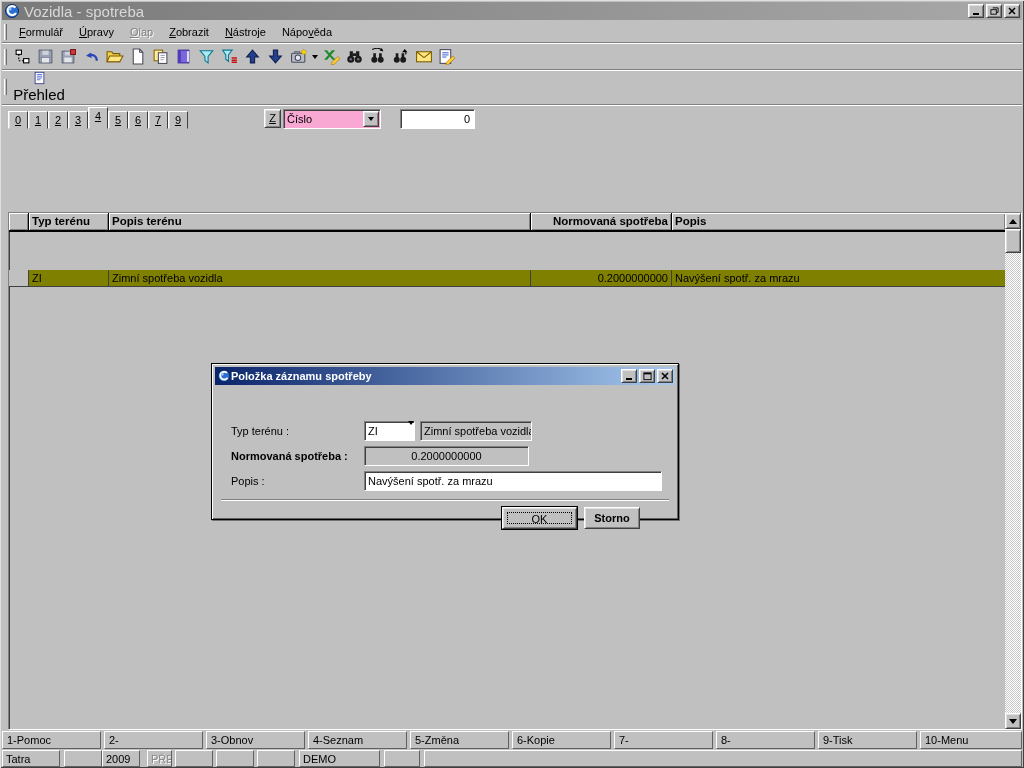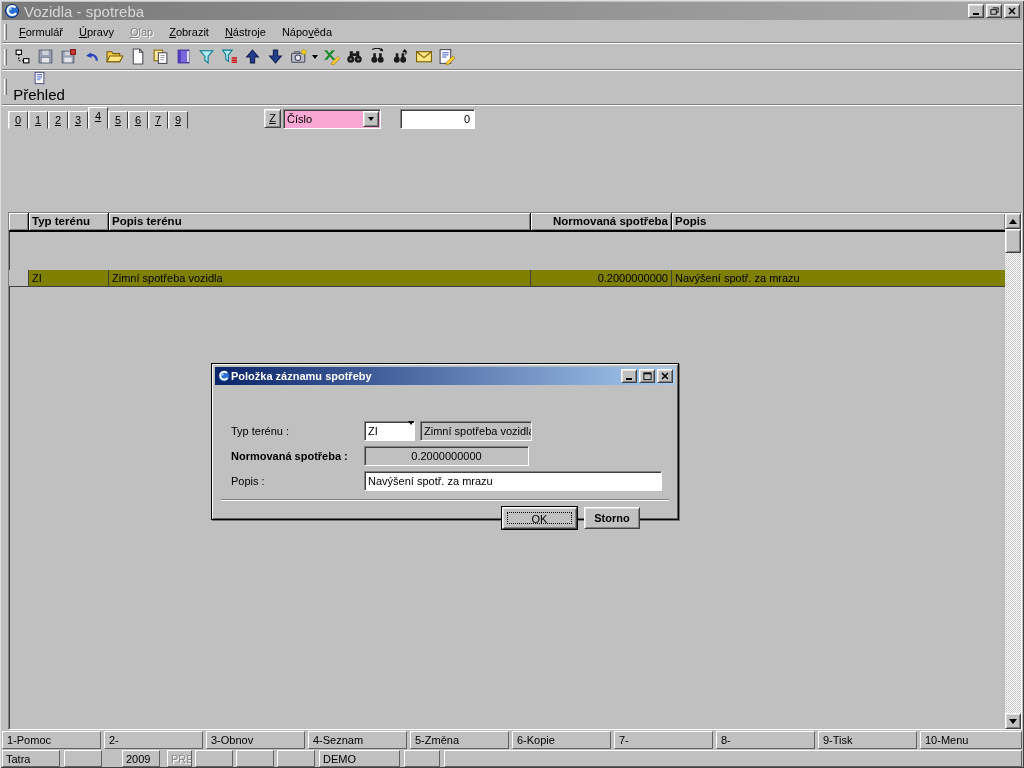--- a/index.html
+++ b/index.html
@@ -115,21 +115,21 @@
 
   
   .fkeyrow { position:absolute; left:2px; top:731px; right:2px; height:18px; display:flex; gap:3px; }
   .fkey { width:99px; padding:2px 0 0 4px; background:#c0c0c0;
     border:1px solid; border-color:#fff #606060 #606060 #fff; overflow:hidden; white-space:nowrap; }
   .fkey:last-child { flex:1; }
   .statusrow { position:absolute; left:2px; top:750px; right:2px; height:17px; display:flex; }
   .scell { padding:2px 0 0 3px; background:#c0c0c0;
     border:1px solid; border-color:#fff #606060 #606060 #fff; overflow:hidden; white-space:nowrap; }
   .scell.disabled { color:#8a8a8a; text-shadow:1px 1px 0 #ffffff; }
-  .sc1{width:58px} .sc2{width:38px;margin-left:4px} .sc3{width:38px;margin-left:20px}
+  .sc1{width:58px} .sc2{width:38px;margin-left:4px} .sc3{width:38px;margin-left:0}
   .sc4{width:25px;margin-left:7px} .sc5{width:38px;margin-left:3px} .sc6{width:38px;margin-left:3px}
   .sc7{width:38px;margin-left:3px} .sc8{width:81px;margin-left:4px} .sc9{width:36px;margin-left:4px}
   .sc10{flex:1;margin-left:4px}
 
   
   .dialog { position:absolute; left:211px; top:363px; width:468px; height:157px; background:#c0c0c0;
     border:1px solid #000;
     box-shadow: inset 1px 1px 0 #ffffff, inset -1px -1px 0 #606060, 1px 1px 0 rgba(0,0,0,.4);
     padding:3px; z-index:10; }
   .dlg-title { height:18px; background:linear-gradient(90deg,#0a246a,#a6caf0);

